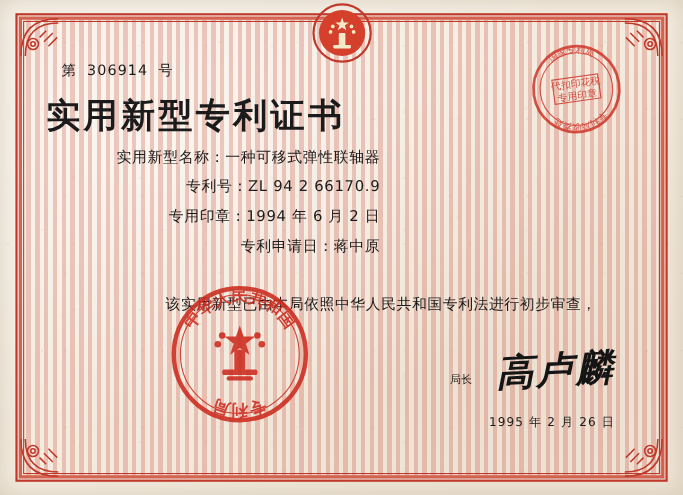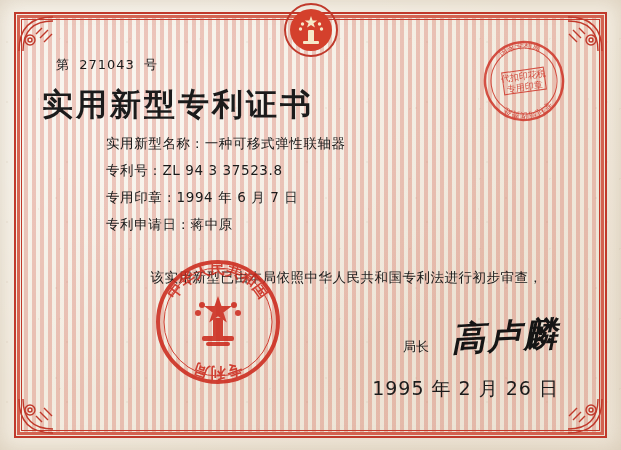--- a/index.html
+++ b/index.html
@@ -123,59 +123,59 @@
   }
 
   .fields {
     position: absolute;
     left: 64px;
     top: 84px;
     font-size: 13.5px;
     line-height: 27px;
     letter-spacing: 0.6px;
   }
-  .fields .field { white-space: nowrap; }
+  .fields .field { white-space: nowrap; text-align: right; }
   .fields .label { }
   .fields .value { }
 
   .paragraph {
     position: absolute;
     left: 64px;
     top: 218px;
     right: 20px;
     font-size: 13.5px;
     line-height: 26px;
     letter-spacing: 0.5px;
     text-align: center;
   }
   .paragraph .line1 { text-indent: 28px; }
   .paragraph .line2 { text-indent: 28px; }
   .sig-label {
     position: absolute;
     right: 150px;
     top: 292px;
-    font-size: 13px;
+    font-size: 10px;
   }
   .sig-script {
     position: absolute;
     right: 20px;
     top: 268px;
     font-size: 34px;
     font-family: "DejaVu Serif", "Liberation Serif", serif;
     font-style: italic;
     font-weight: bold;
     color: #151515;
     letter-spacing: 2px;
     transform: rotate(-3deg);
   }
   .date-line {
     position: absolute;
     right: 20px;
     top: 330px;
-    font-size: 19px;
+    font-size: 11px;
     letter-spacing: 1px;
   }
 
   
   .seal-main {
     position: absolute;
     left: 152px;
     top: 256px;
     width: 132px;
     height: 132px;
@@ -269,36 +269,36 @@
         <rect x="20" y="39" width="16" height="3" rx="1"></rect>
       </g>
     </svg>
   </div>
 
   <div class="content">
 
     <div class="numbers">
       <div class="row">
         <span>第</span>
-        <span class="val">271043</span>
+        <span class="val">306914</span>
         <span>号</span>
       </div>
     </div>
 
     <div class="doc-title">实用新型专利证书</div>
 
     <div class="fields">
       <div class="field">
         <span class="label">实用新型名称：</span><span class="value">一种可移式弹性联轴器</span>
       </div>
       <div class="field">
-        <span class="label">专利号：</span><span class="value">ZL 94 3 37523.8</span>
+        <span class="label">专利号：</span><span class="value">ZL 94 2 66170.9</span>
       </div>
       <div class="field">
-        <span class="label">专用印章：</span><span class="value">1994 年 6 月 7 日</span>
+        <span class="label">专用印章：</span><span class="value">1994 年 6 月 2 日</span>
       </div>
       <div class="field">
         <span class="label">专利申请日：</span><span class="value">蒋中原</span>
       </div>
     </div>
 
     <div class="paragraph">
       <div class="line1">该实用新型已由本局依照中华人民共和国专利法进行初步审查，</div>
     </div>
 

